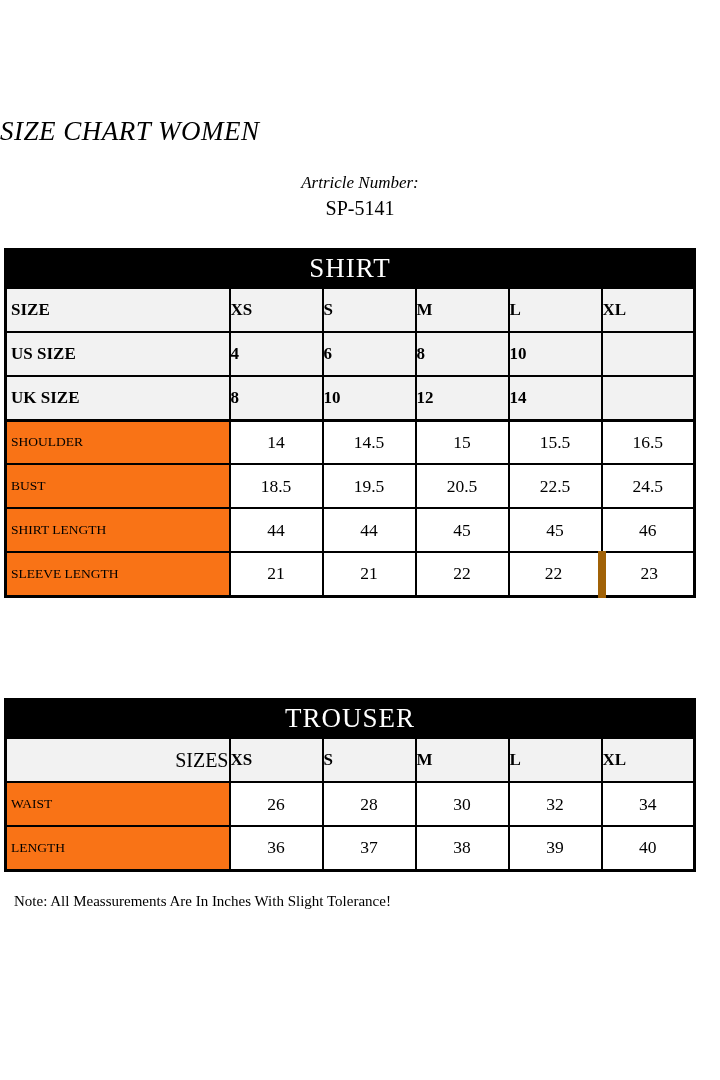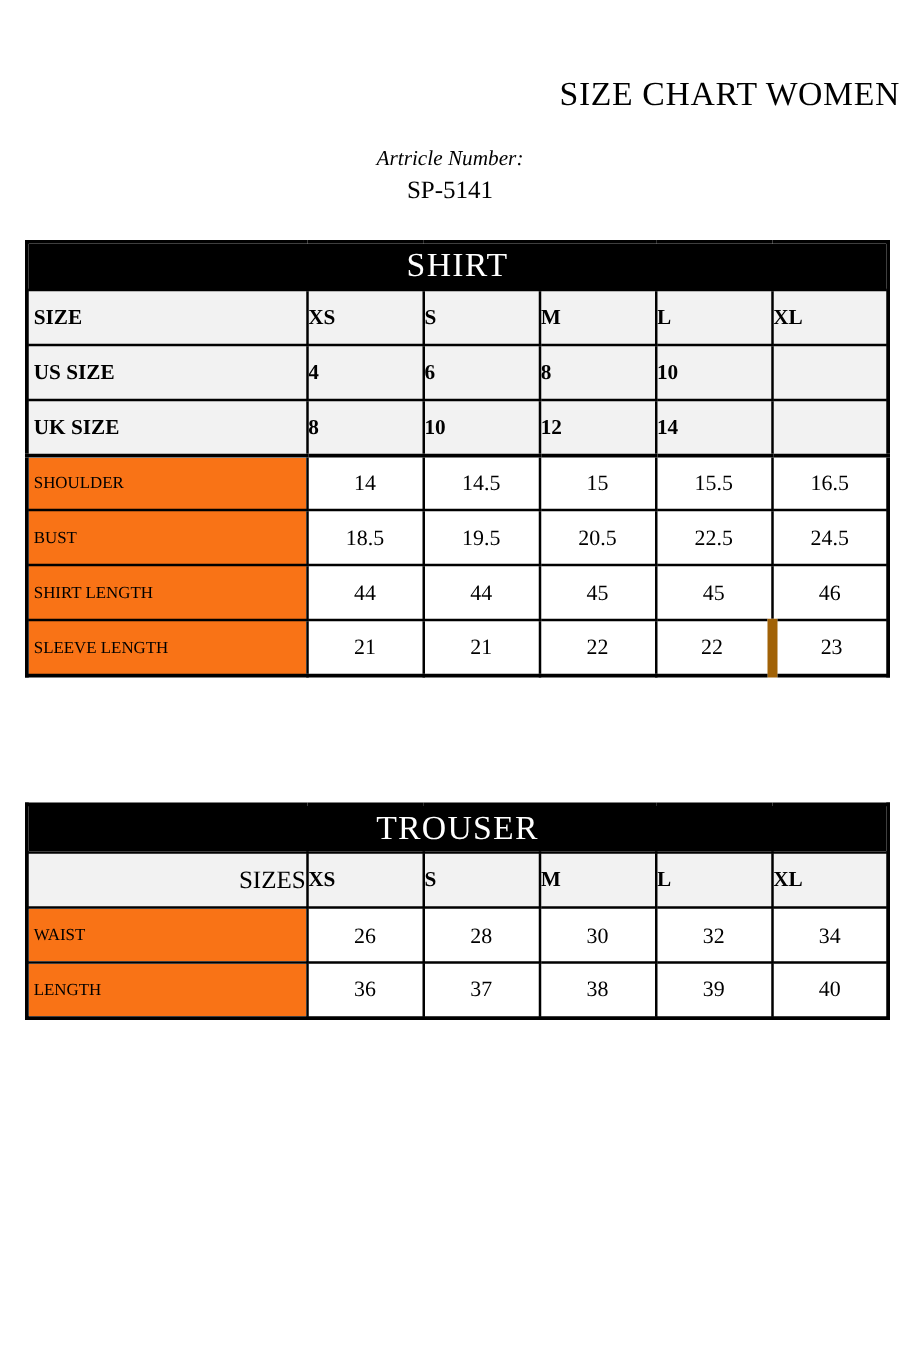--- a/index.html
+++ b/index.html
@@ -12,46 +12,47 @@
     color: #000000;
     overflow: hidden;
   }
   .doc {
     width: 720px;
     height: 1080px;
     position: relative;
   }
   .page-title {
     margin: 0;
-    padding-top: 60px;
+    padding-top: 116px;
     font-size: 27px;
     font-weight: normal;
-    text-align: right;
+    text-align: left;
     letter-spacing: 0.5px;
     line-height: 1.15;
+    font-style: italic;
   }
   .article-label {
     margin-top: 26px;
     font-size: 17px;
     text-align: center;
     line-height: 1.15;
     font-style: italic;
   }
   .article-number {
     margin-top: 4px;
     font-size: 20px;
     font-weight: normal;
     text-align: center;
     line-height: 1.15;
   }
   table.size-table {
     border-collapse: collapse;
     table-layout: fixed;
     width: 692px;
-    margin-left: 20px;
+    margin-left: 4px;
     border: 3px solid #000000;
   }
   table.shirt-table { margin-top: 28px; }
   table.trouser-table { margin-top: 100px; }
   col.label-col { width: 224px; }
   td {
     border: 2px solid #000000;
     padding: 0;
     overflow: hidden;
     white-space: nowrap;
@@ -216,14 +217,15 @@
         <td class="lbl">LENGTH</td>
         <td class="val">36</td>
         <td class="val">37</td>
         <td class="val">38</td>
         <td class="val">39</td>
         <td class="val">40</td>
       </tr>
     </tbody>
   </table>
 
+  <div class="note">Note: All Meassurements Are In Inches With Slight Tolerance!</div>
 
 </div>
 
 </body></html>

